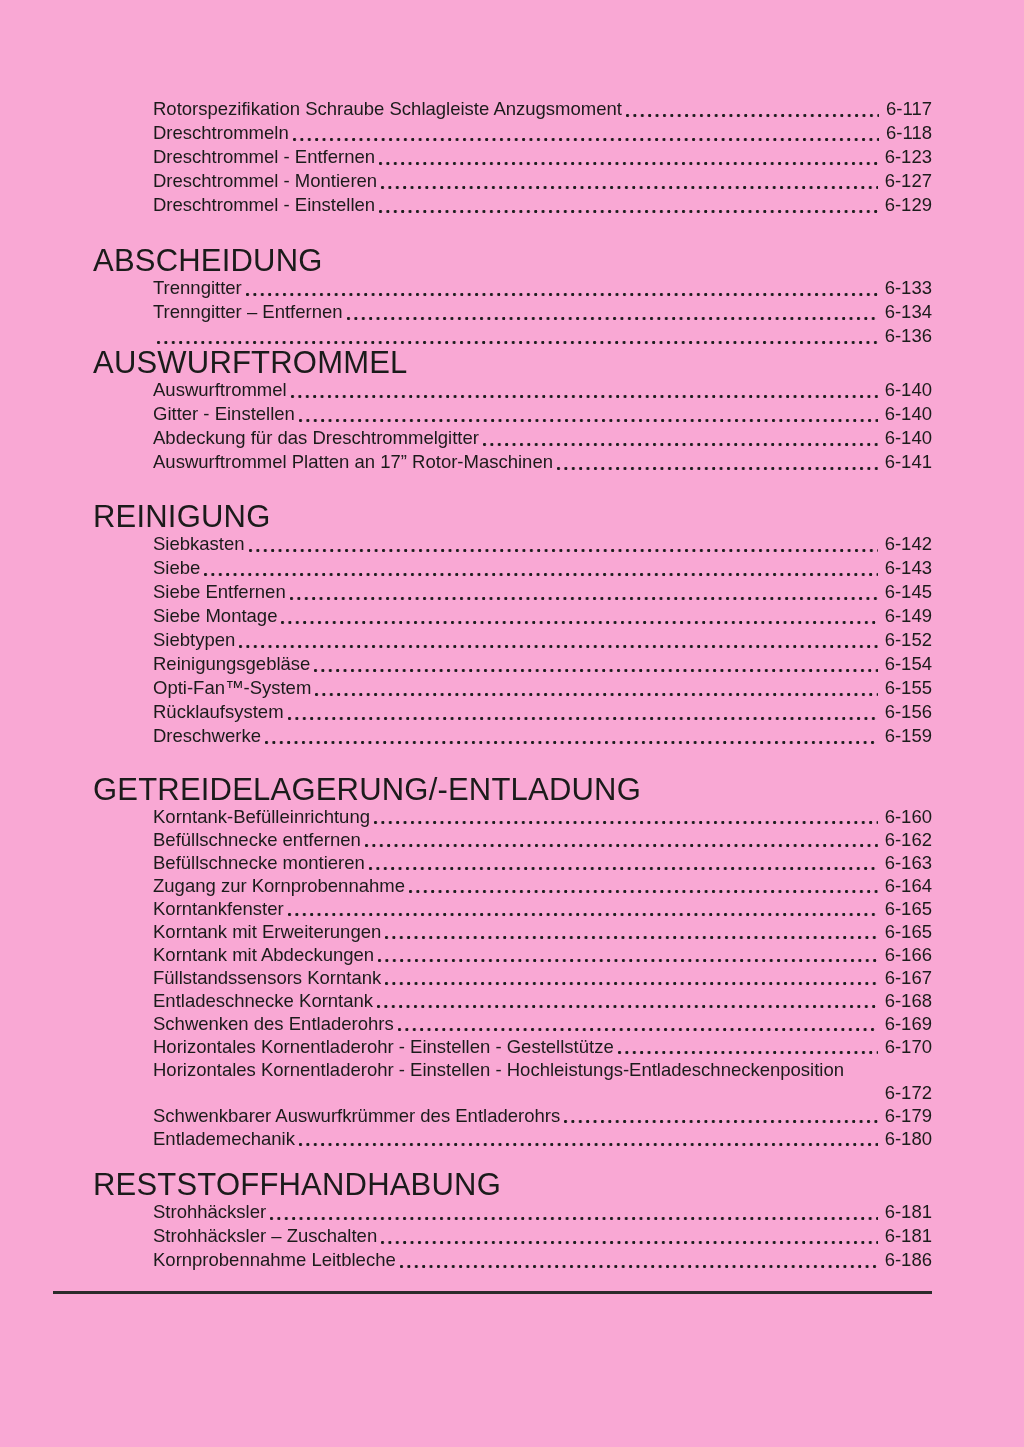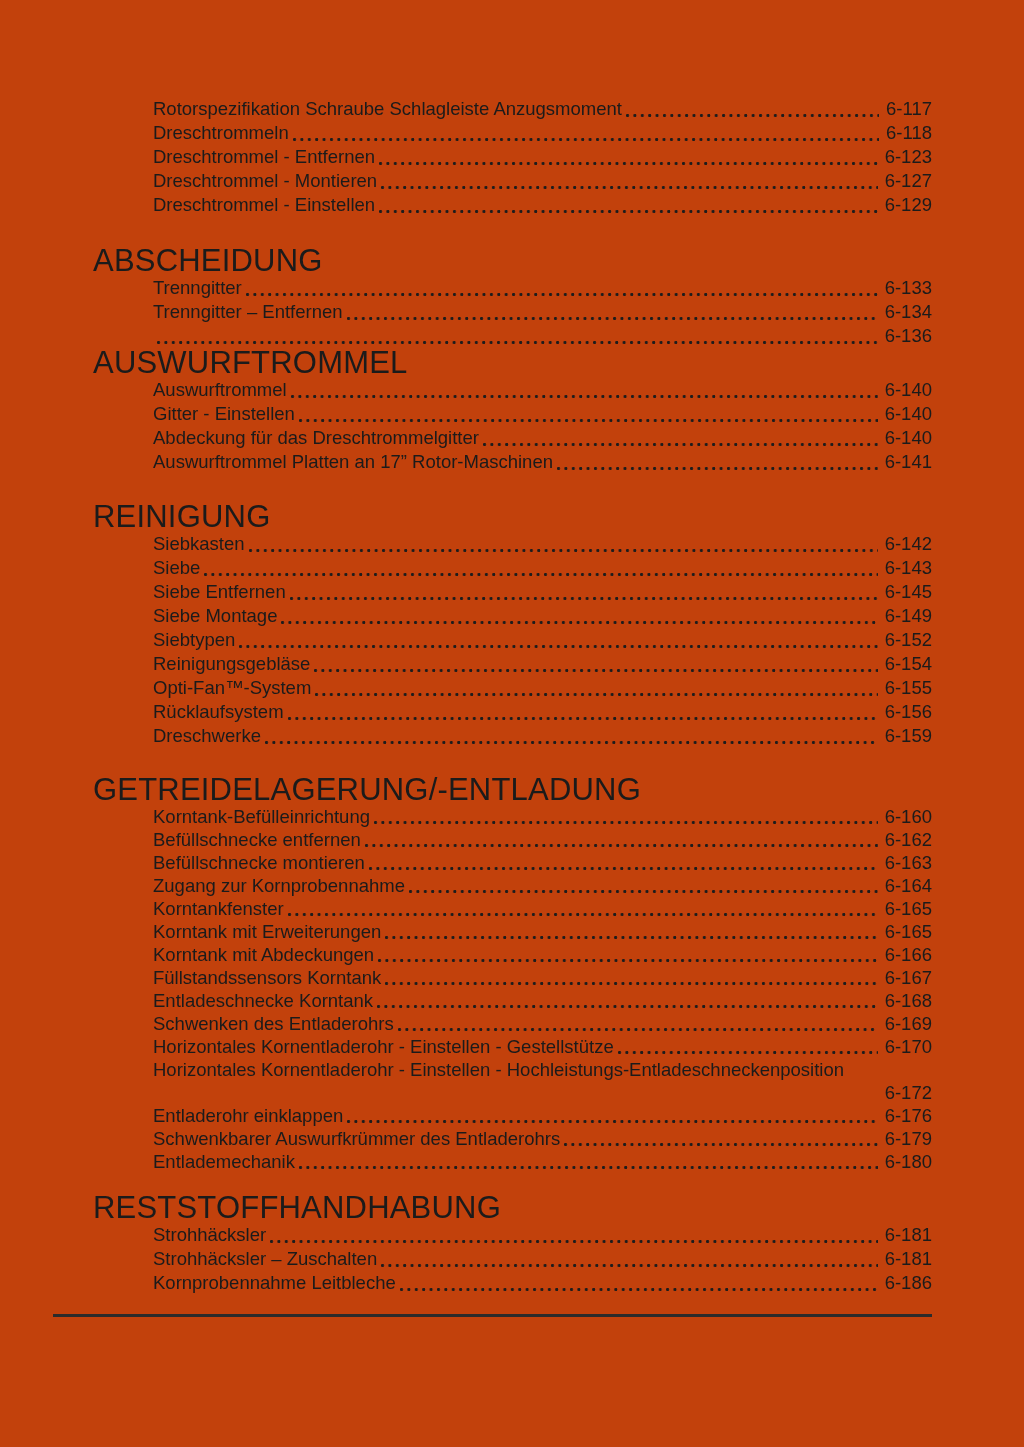--- a/index.html
+++ b/index.html
@@ -4,21 +4,21 @@
 <style>
   html, body {
     margin: 0;
     padding: 0;
     background: #ffffff;
   }
   .page {
     position: relative;
     width: 1024px;
     height: 1447px;
-    background: #c2410c;
+    background: #f9a8d4;
     overflow: hidden;
     font-family: "Liberation Sans", "DejaVu Sans", sans-serif;
     color: #1b1b1b;
     text-decoration: underline;
   }
   .toc {
     position: absolute;
     left: 153px;
     top: 97px;
     width: 779px;
@@ -252,25 +252,20 @@
           <span class="entry-page">6-170</span>
         </div>
         <div class="toc-row wrapped-label-row">
           <span class="entry-label">Horizontales Kornentladerohr - Einstellen - Hochleistungs-Entladeschneckenposition</span>
         </div>
         <div class="toc-row continuation-row">
           <span class="leader"></span>
           <span class="entry-page">6-172</span>
         </div>
         <div class="toc-row">
-          <span class="entry-label">Entladerohr einklappen</span>
-          <span class="leader"></span>
-          <span class="entry-page">6-176</span>
-        </div>
-        <div class="toc-row">
           <span class="entry-label">Schwenkbarer Auswurfkrümmer des Entladerohrs</span>
           <span class="leader"></span>
           <span class="entry-page">6-179</span>
         </div>
         <div class="toc-row">
           <span class="entry-label">Entlademechanik</span>
           <span class="leader"></span>
           <span class="entry-page">6-180</span>
         </div>
       </section>

